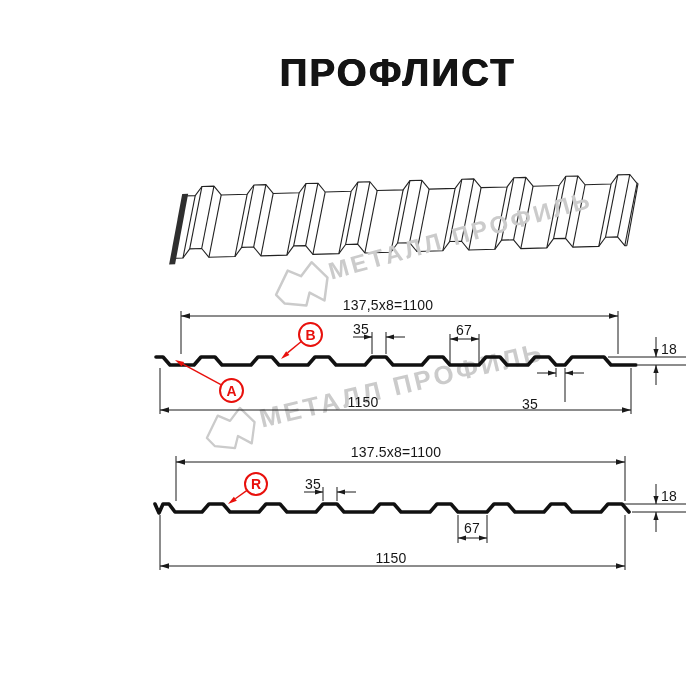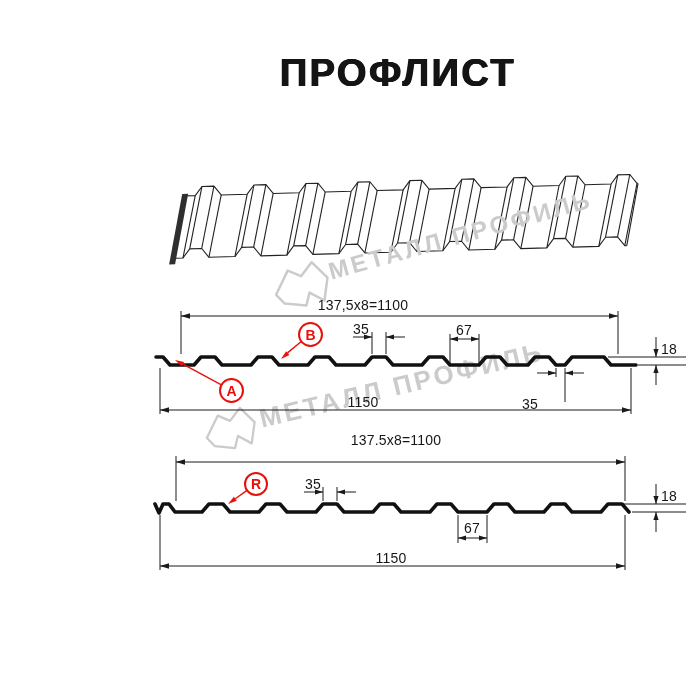--- a/index.html
+++ b/index.html
@@ -178,28 +178,28 @@
       <line x1="253.3" y1="341.5" x2="239.5" y2="352.9"></line>
       <line x1="199" y1="490.4" x2="187.3" y2="498.8"></line>
     </g>
     <g fill="#e8100c" stroke="none">
       <polygon points="127,360 136.1,362 133.7,366.4"></polygon>
       <polygon points="233,359 238.2,351.2 241.4,355"></polygon>
       <polygon points="180,504 185.9,496.8 188.8,500.8"></polygon>
     </g>
   </svg>
 
-  <div class="dim c" style="left:315px;top:297px;">137,5x8=1100</div>
+  <div class="dim c" style="left:340px;top:297px;">137,5x8=1100</div>
   <div class="dim c" style="left:315px;top:394px;">1150</div>
   <div class="dim c" style="left:313px;top:321px;">35</div>
   <div class="dim c" style="left:416px;top:322px;">67</div>
   <div class="dim" style="left:613px;top:341px;">18</div>
   <div class="dim c" style="left:482px;top:396px;">35</div>
 
-  <div class="dim c" style="left:348px;top:432px;text-align:right;">137.5x8=1100</div>
+  <div class="dim c" style="left:348px;top:444px;text-align:right;">137.5x8=1100</div>
   <div class="dim c" style="left:343px;top:550px;">1150</div>
   <div class="dim c" style="left:265px;top:476px;">35</div>
   <div class="dim c" style="left:424px;top:520px;">67</div>
   <div class="dim" style="left:613px;top:488px;">18</div>
 
   <div class="marker" style="left:171px;top:378px;width:25px;height:25px;">A</div>
   <div class="marker" style="left:250px;top:322px;width:25px;height:25px;">B</div>
   <div class="marker" style="left:196px;top:472px;width:24px;height:24px;">R</div>
 
 </div>

